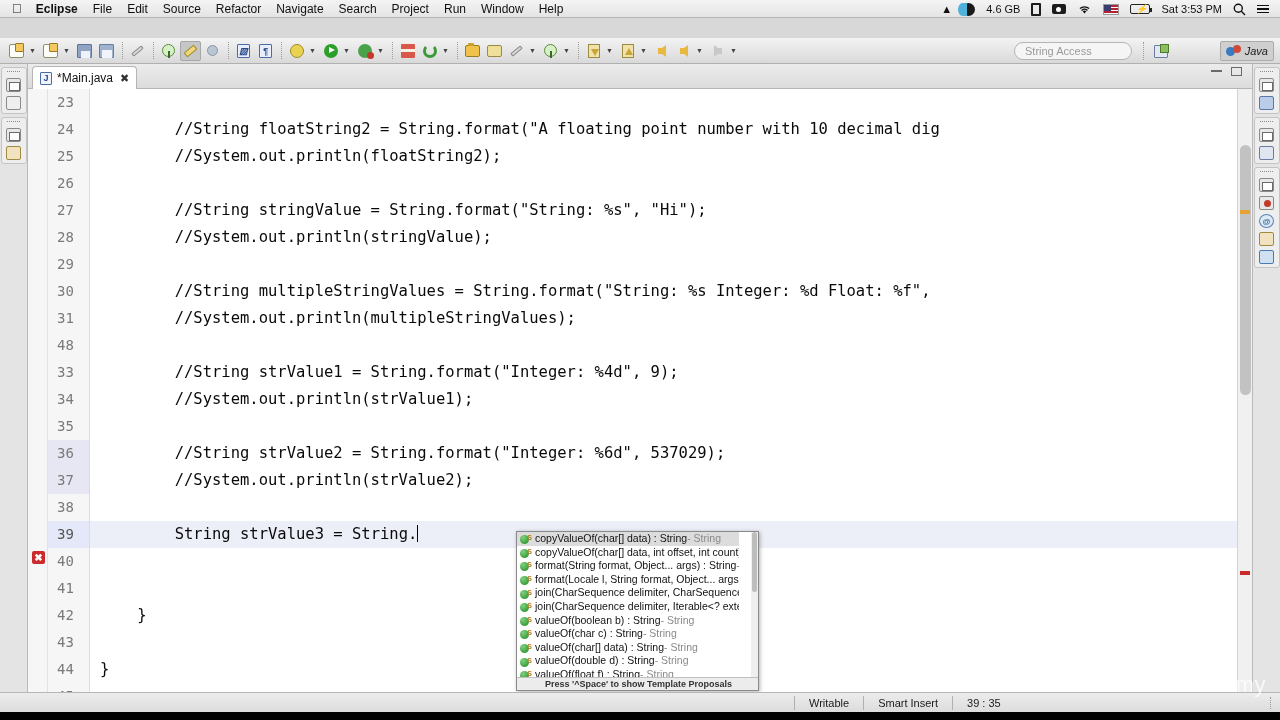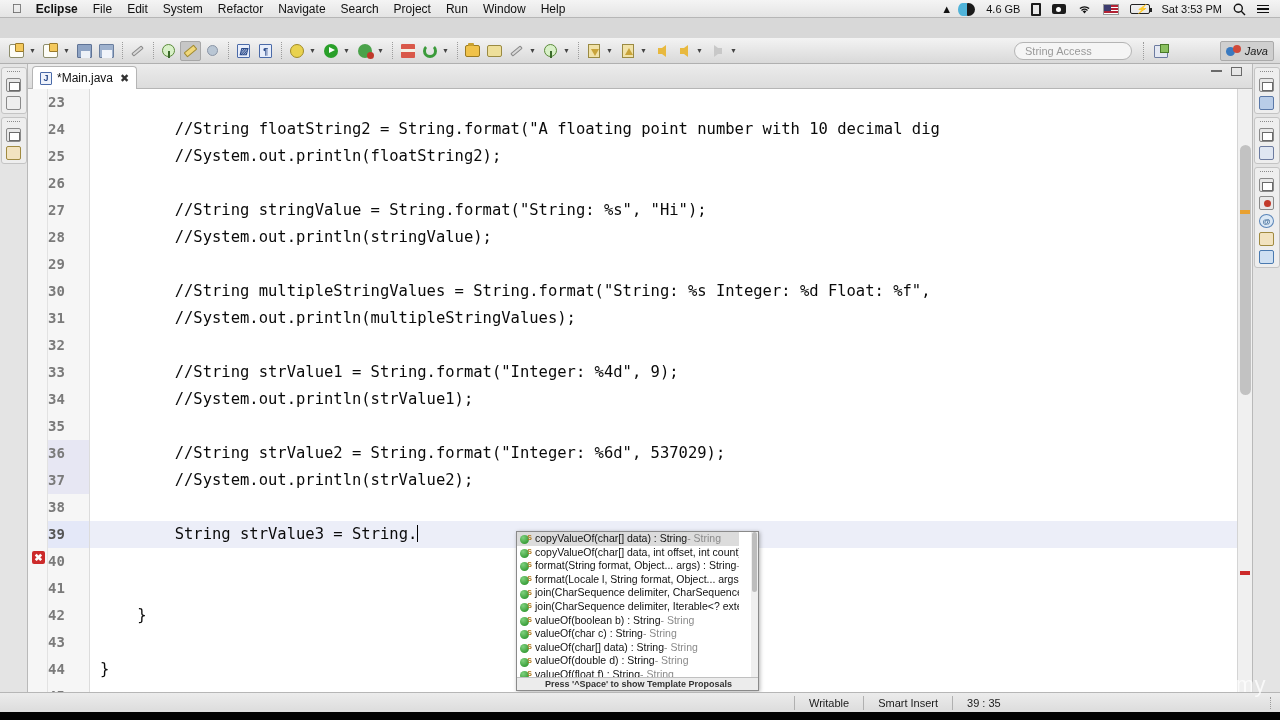--- a/index.html
+++ b/index.html
@@ -167,21 +167,21 @@
   .tab-jicon { width:12px;height:13px;background:#eef2fb;border:1px solid #4a6aa8;border-radius:1px;color:#2a4a8a;
                font-size:9px;font-weight:bold;display:flex;align-items:center;justify-content:center;margin-right:5px;}
   .tab-close { margin-left: 7px; font-size: 11px; color: #333; }
   .tab-min { position:absolute; right: 30px; top: 6px; width: 11px; height: 2px; background:#6a6a6a; }
   .tab-max { position:absolute; right: 10px; top: 3px; width: 11px; height: 9px; border: 1.5px solid #6a6a6a; }
 
   .code-wrap { position: absolute; left: 0; top: 25px; width: 1224px; height: 603px; background:#fff; display:flex; }
   .marker-col { width: 20px; background:#f6f6f6; border-right:1px solid #e2e2e2; position:relative; }
   .gutter { width: 42px; background:#f6f6f6; border-right:1px solid #dcdcdc; position:relative;
             font-family:"DejaVu Sans Mono", monospace; font-size:14px; color:#7a7a7a; }
-  .gutter .ln { height: 27px; line-height: 27px; text-align: left; padding-right: 6px; font-weight: bold; }
+  .gutter .ln { height: 27px; line-height: 27px; text-align: center; padding-right: 6px; }
   .gutter .ln.mod { background: #e7e7f3; }
   .gutter .ln.cur { background: #e4e8f8; color:#555; }
   .code { flex: 1; position: relative; overflow: hidden;
           font-family:"DejaVu Sans Mono", monospace; font-size:15.5px; }
   .code .cl { height: 27px; line-height: 27px; white-space: pre; padding-left: 10px; color:#0a0a0a; }
   .code .cl.cur { background: #eceef8; }
   .cmt { color: #3f7f5f; }
   .squig { text-decoration-style: wavy; text-decoration-color: #cc2222; text-underline-offset: 2px; }
   .caret { display:inline-block; width:1px; height:17px; background:#000; vertical-align:-3px; }
   .err-marker { position:absolute; left:4px; width:13px; height:13px; background:#cc2a2a; border-radius:2px;
@@ -233,21 +233,21 @@
 </head>
 <body>
 
 <div id="screen">
 
   <div class="macbar">
     <span class="apple-logo"></span>
     <span class="mi bold">Eclipse</span>
     <span class="mi">File</span>
     <span class="mi">Edit</span>
-    <span class="mi">System</span>
+    <span class="mi">Source</span>
     <span class="mi">Refactor</span>
     <span class="mi">Navigate</span>
     <span class="mi">Search</span>
     <span class="mi">Project</span>
     <span class="mi">Run</span>
     <span class="mi">Window</span>
     <span class="mi">Help</span>
 
     <div class="mac-right">
       <span class="si adobe">▲</span>
@@ -449,21 +449,21 @@
       <div class="gutter">
         <div class="ln">23</div>
         <div class="ln">24</div>
         <div class="ln">25</div>
         <div class="ln">26</div>
         <div class="ln">27</div>
         <div class="ln">28</div>
         <div class="ln">29</div>
         <div class="ln">30</div>
         <div class="ln">31</div>
-        <div class="ln">32</div>
+        <div class="ln">48</div>
         <div class="ln">33</div>
         <div class="ln">34</div>
         <div class="ln">35</div>
         <div class="ln mod">36</div>
         <div class="ln mod">37</div>
         <div class="ln">38</div>
         <div class="ln cur">39</div>
         <div class="ln">40</div>
         <div class="ln">41</div>
         <div class="ln">42</div>

